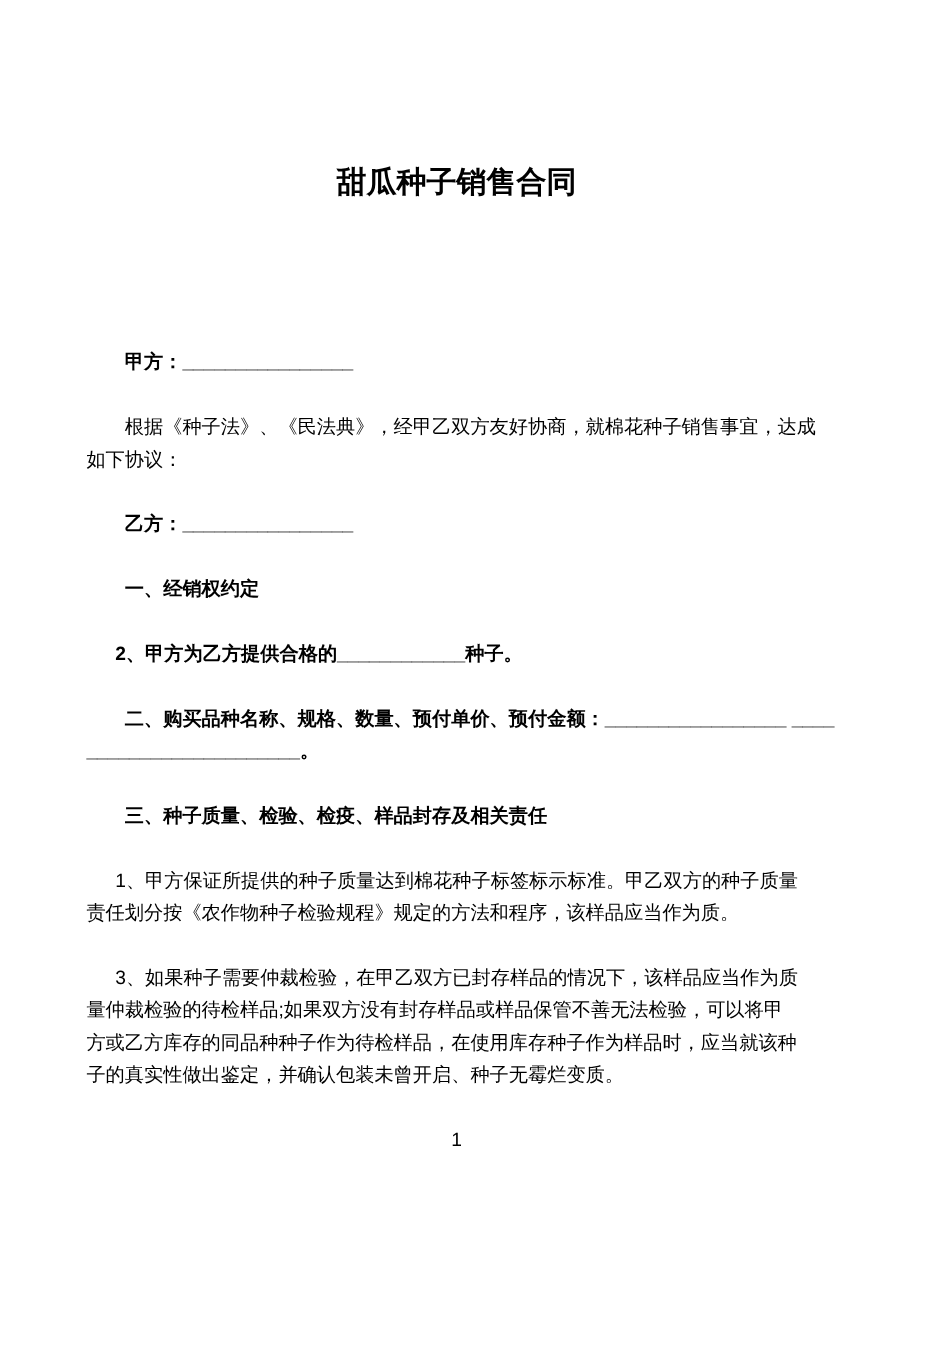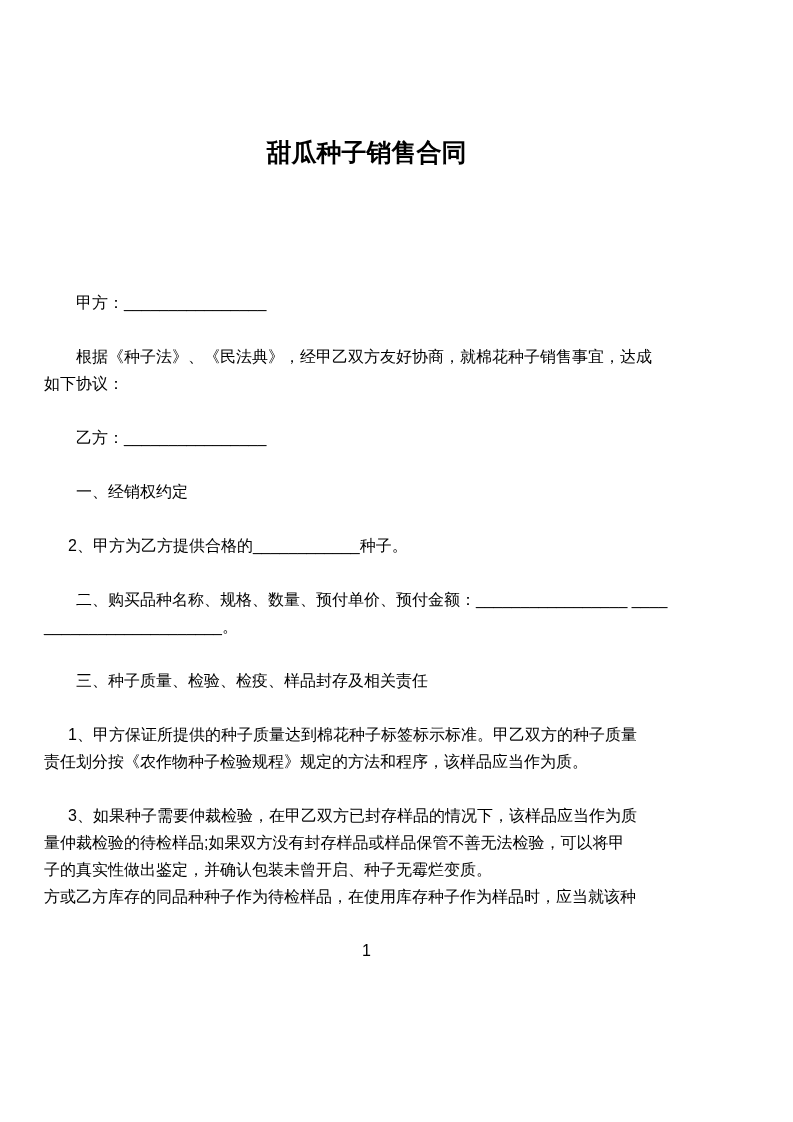--- a/index.html
+++ b/index.html
@@ -11,39 +11,39 @@
     width: 793px;
     height: 1122px;
     color: #000000;
     font-family: "Liberation Sans", "DejaVu Sans", sans-serif;
   }
   .page {
     position: relative;
     width: 793px;
     height: 1122px;
     box-sizing: border-box;
-    padding: 134px 104px 0 44px;
+    padding: 134px 104px 0 72px;
     background: #ffffff;
     overflow: hidden;
   }
   .doc-title {
     margin: 0 0 119px 0;
     font-size: 25px;
     font-weight: bold;
     line-height: 36px;
     text-align: center;
     white-space: nowrap;
   }
   .para {
     margin: 0 0 27px 0;
     font-size: 16px;
     line-height: 27px;
     font-weight: normal;
   }
-  .para.bold { font-weight: normal; }
+  .para.bold { font-weight: bold; }
   .line { white-space: nowrap; }
   .ind-full { text-indent: 32px; }   
   .ind-num  { text-indent: 24px; }   
   .footer {
     margin-top: 6px;
     font-size: 16px;
     line-height: 27px;
     text-align: center;
   }
 </style>
@@ -87,19 +87,19 @@
 
   <p class="para">
     <span class="line ind-num" style="display:block">1、甲方保证所提供的种子质量达到棉花种子标签标示标准。甲乙双方的种子质量</span>
     <span class="line" style="display:block">责任划分按《农作物种子检验规程》规定的方法和程序，该样品应当作为质。</span>
   </p>
 
 
   <p class="para">
     <span class="line ind-num" style="display:block">3、如果种子需要仲裁检验，在甲乙双方已封存样品的情况下，该样品应当作为质</span>
     <span class="line" style="display:block">量仲裁检验的待检样品;如果双方没有封存样品或样品保管不善无法检验，可以将甲</span>
+    <span class="line" style="display:block">方或乙方库存的同品种种子作为待检样品，在使用库存种子作为样品时，应当就该种</span>
     <span class="line" style="display:block">子的真实性做出鉴定，并确认包装未曾开启、种子无霉烂变质。</span>
-    <span class="line" style="display:block">方或乙方库存的同品种种子作为待检样品，在使用库存种子作为样品时，应当就该种</span>
   </p>
 
   <div class="footer">1</div>
 
 </div>
 
 </body></html>

